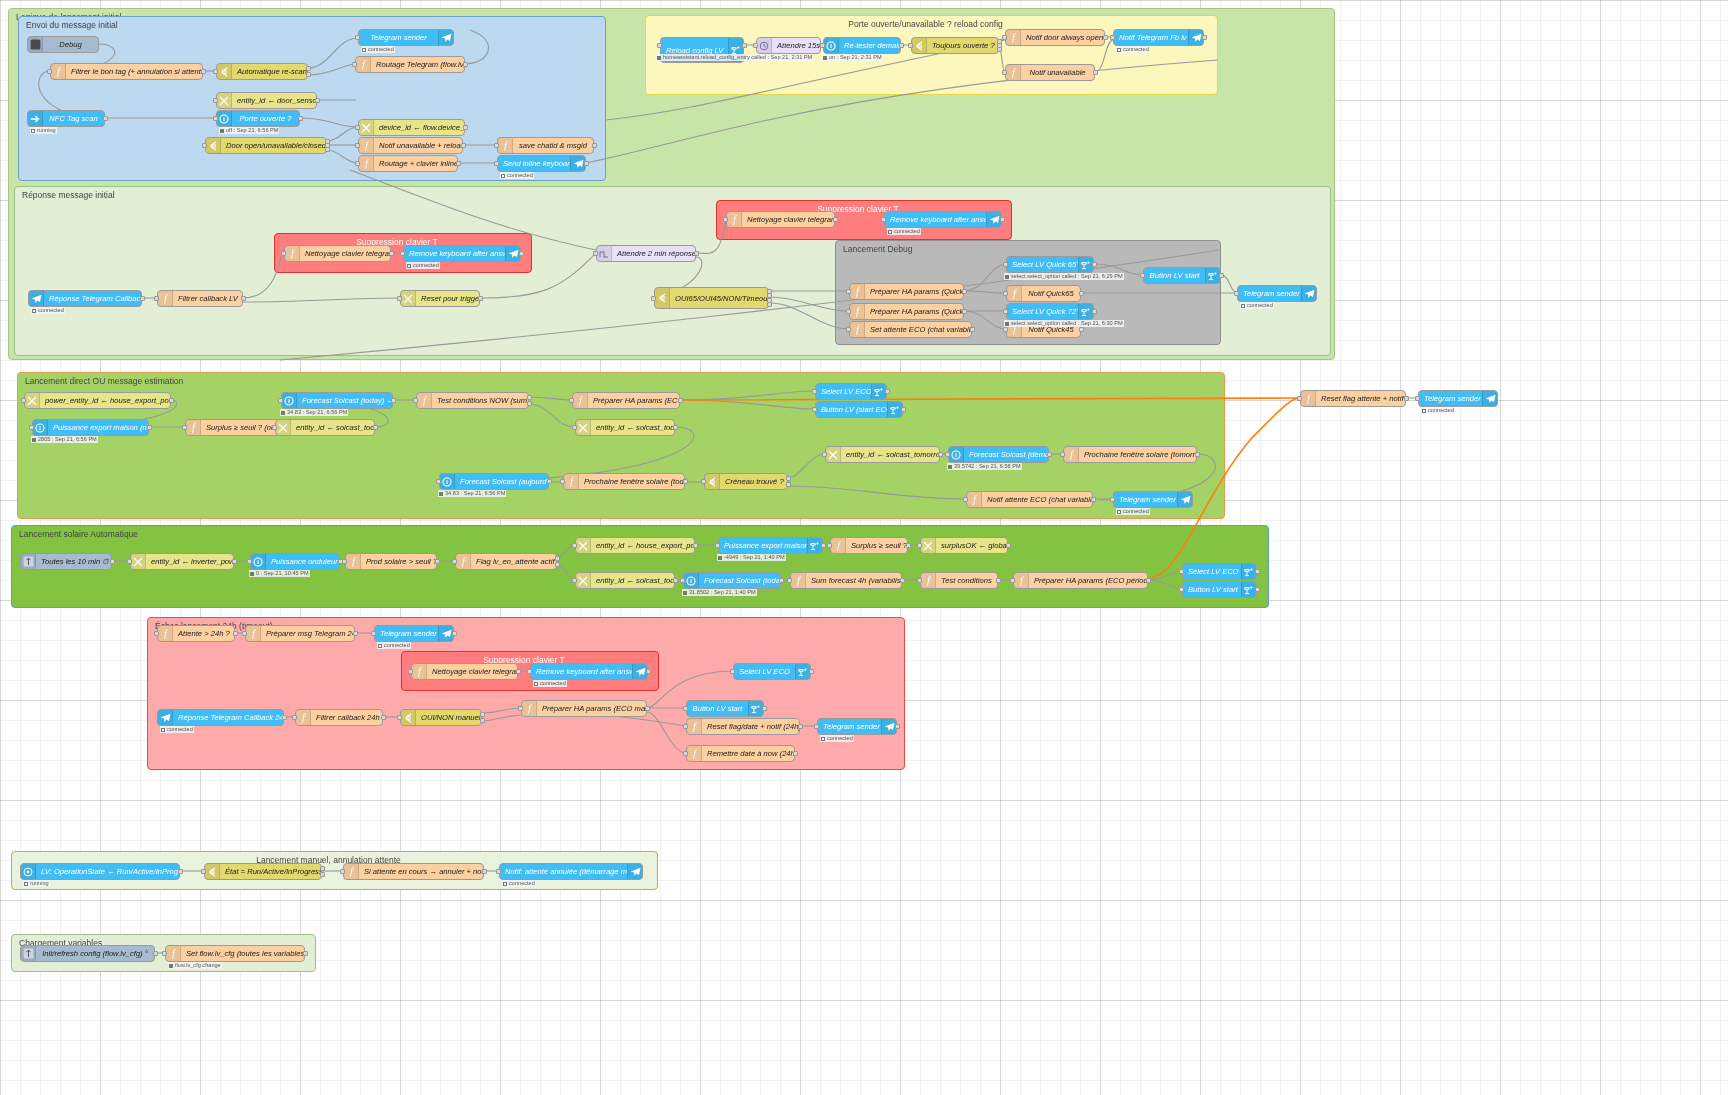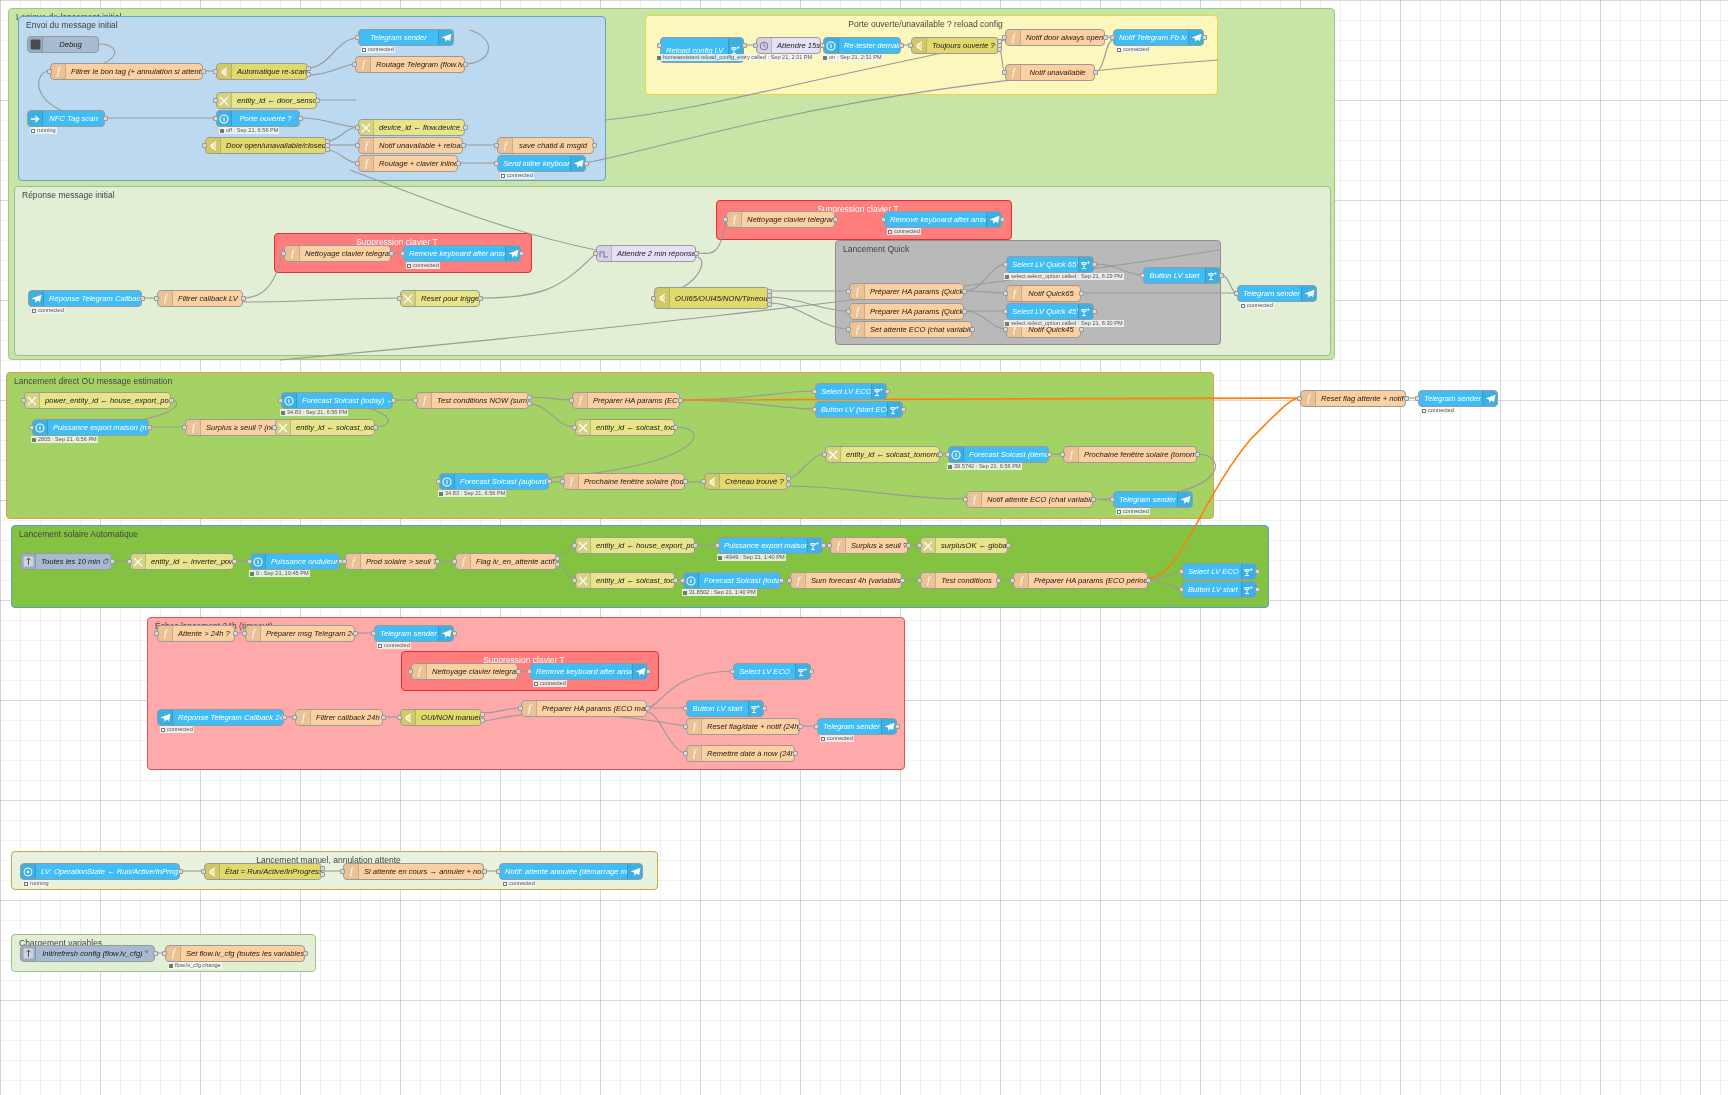--- a/index.html
+++ b/index.html
@@ -135,23 +135,23 @@
       <div class="group" style="left: 14px; top: 186px; width: 1317px; height: 170px; background: rgb(226, 239, 213); border: 1px solid rgb(159, 191, 138);">
         <div class="group-label gl-left">Réponse message initial</div>
       </div>
       <div class="group" style="left: 716px; top: 200px; width: 296px; height: 40px; background: rgb(255, 125, 125); border: 1px solid rgb(224, 48, 48);">
         <div class="group-label gl-center" style="color: rgb(255, 255, 255);">Suppression clavier T</div>
       </div>
       <div class="group" style="left: 274px; top: 233px; width: 258px; height: 40px; background: rgb(255, 125, 125); border: 1px solid rgb(224, 48, 48);">
         <div class="group-label gl-center" style="color: rgb(255, 255, 255);">Suppression clavier T</div>
       </div>
       <div class="group" style="left: 835px; top: 240px; width: 386px; height: 105px; background: rgb(185, 185, 185); border: 1px solid rgb(143, 143, 143);">
-        <div class="group-label gl-left">Lancement Quick</div>
-      </div>
-      <div class="group" style="left: 6px; top: 372px; width: 1208px; height: 147px; background: rgb(164, 210, 100); border: 1px solid rgb(232, 152, 74);">
+        <div class="group-label gl-left">Lancement Debug</div>
+      </div>
+      <div class="group" style="left: 17px; top: 372px; width: 1208px; height: 147px; background: rgb(164, 210, 100); border: 1px solid rgb(232, 152, 74);">
         <div class="group-label gl-left">Lancement direct OU message estimation</div>
       </div>
       <div class="group" style="left: 11px; top: 525px; width: 1258px; height: 83px; background: rgb(131, 195, 65); border: 1px solid rgb(91, 158, 203);">
         <div class="group-label gl-left">Lancement solaire Automatique</div>
       </div>
       <div class="group" style="left: 147px; top: 617px; width: 758px; height: 153px; background: rgb(255, 170, 170); border: 1px solid rgb(224, 80, 80);">
         <div class="group-label gl-left">Échec lancement 24h (timeout)</div>
       </div>
       <div class="group" style="left: 401px; top: 651px; width: 258px; height: 40px; background: rgb(255, 125, 125); border: 1px solid rgb(224, 48, 48);">
         <div class="group-label gl-center" style="color: rgb(255, 255, 255);">Suppression clavier T</div>
@@ -610,21 +610,21 @@
         <span class="ic left">
           <svg width="9" height="11" viewBox="0 0 9 11">
             <text x="4.5" y="9" font-size="10" font-family="Liberation Serif, serif" font-style="italic" text-anchor="middle" fill="#ffffff">f</text>
           </svg>
         </span>
         <span class="lbl center">Notif Quick65</span>
       </div>
       <div class="port" style="position: absolute; left: 1003px; top: 291px;"></div>
       <div class="port" style="position: absolute; left: 1079px; top: 291px;"></div>
       <div class="node n-ha" style="left: 1006px; top: 303px; width: 88px; height: 17px;">
-        <span class="lbl center">Select LV Quick 45°</span>
+        <span class="lbl center">Select LV Quick 72°</span>
         <span class="ic right">
           <svg width="10" height="10" viewBox="0 0 10 10">
             <path d="M1 8.6 L5 8.6 M3 8.6 L3 4.2 M0.8 4.2 L5.2 4.2 L5.2 2.6 L0.8 2.6 Z" stroke="#ffffff" stroke-width="1" fill="none"></path>
             <circle cx="7.4" cy="2.6" r="1.1" fill="#ffffff"></circle>
           </svg>
         </span>
       </div>
       <div class="port" style="position: absolute; left: 1003px; top: 309px;"></div>
       <div class="port" style="position: absolute; left: 1092px; top: 309px;"></div>
       <div class="node n-func" style="left: 1006px; top: 321px; width: 75px; height: 17px;">

